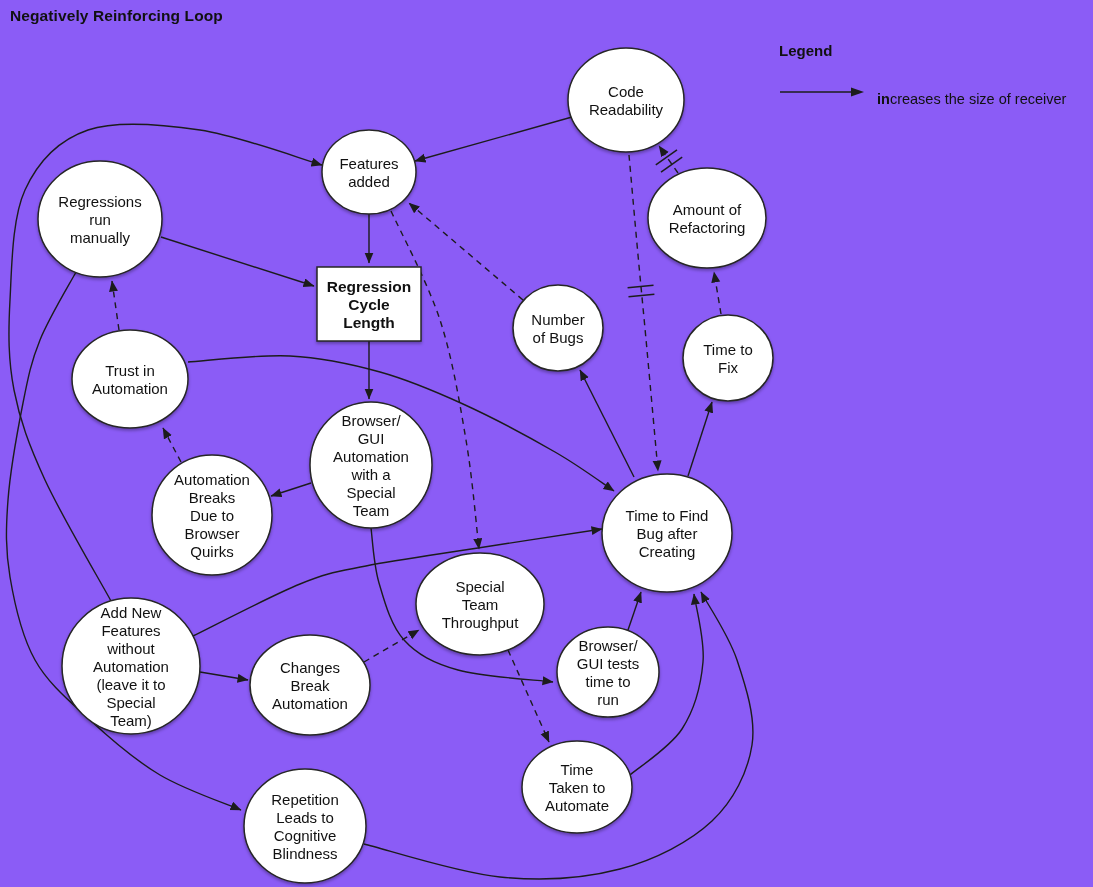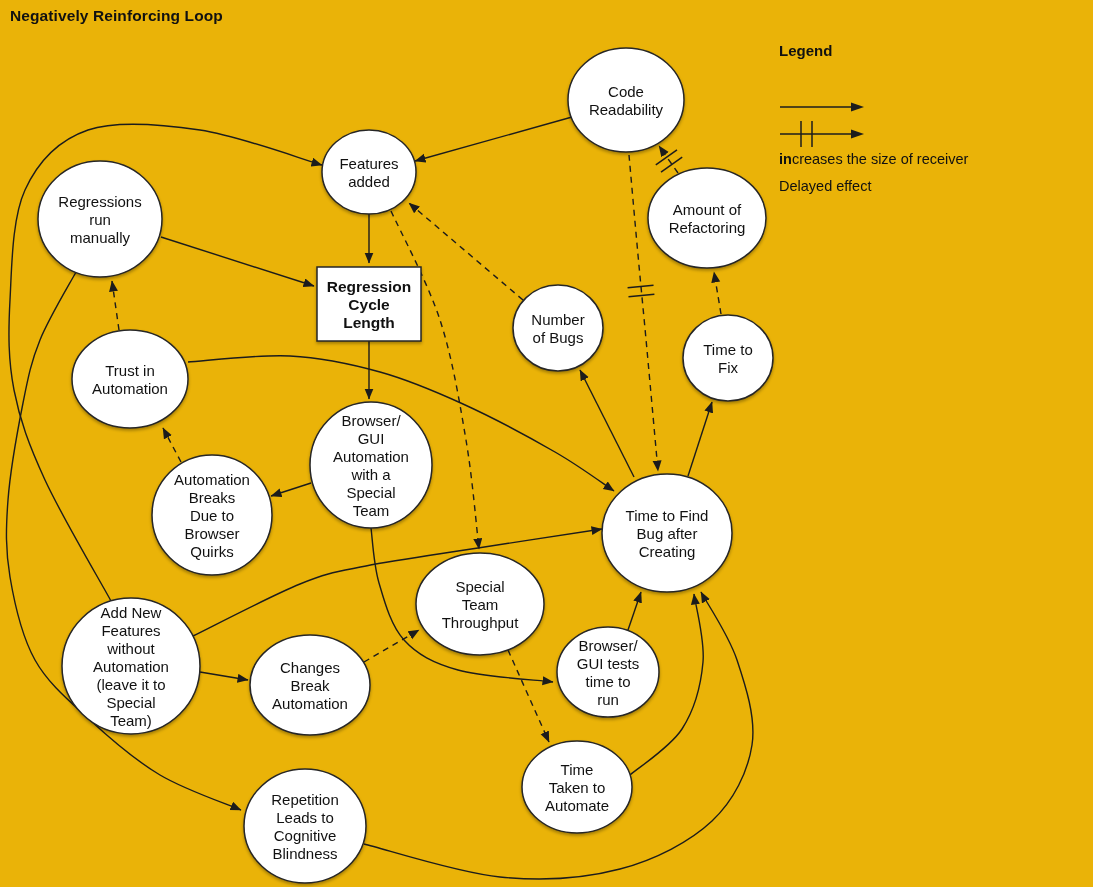--- a/index.html
+++ b/index.html
@@ -1,23 +1,23 @@
 <!DOCTYPE html>
 <html><head>
 <meta charset="utf-8">
 <style>
   html,body{margin:0;padding:0;background:#ffffff;}
   body{font-family:"Liberation Sans","DejaVu Sans",sans-serif;color:#111;}
-  #stage{position:relative;width:1093px;height:887px;background:#eab308;overflow:hidden;}
+  #stage{position:relative;width:1093px;height:887px;background:#8b5cf6;overflow:hidden;}
   #diagram-svg{position:absolute;left:0;top:0;}
   .page-title{position:absolute;left:10px;top:7px;font-size:15.5px;font-weight:bold;letter-spacing:.1px;}
   
   .legend{position:absolute;left:779px;top:42px;}
-  .legend-heading{font-size:15px;font-weight:bold;margin-bottom:4px;}
-  .legend-row{display:flex;align-items:flex-start;height:27px;flex-direction:column;}
+  .legend-heading{font-size:15px;font-weight:bold;margin-bottom:21px;}
+  .legend-row{display:flex;align-items:flex-end;height:27px;}
   .legend-icon{width:88px;height:30px;flex:0 0 88px;margin-right:10px;}
   .legend-label{font-size:14.5px;white-space:nowrap;}
   .legend-label b{font-weight:bold;}
   
   .edge-path{fill:none;stroke:#1c1c1c;stroke-width:1.4;}
   .edge-dashed{stroke-dasharray:6 5;}
   .delay-tick{stroke:#1c1c1c;stroke-width:1.5;}
   .node-shape{fill:#ffffff;stroke:#262626;stroke-width:1.5;filter:drop-shadow(0px 2.5px 1.8px rgba(0,0,0,0.30));}
   .node-label{font-family:"Liberation Sans","DejaVu Sans",sans-serif;font-size:15px;fill:#111;text-anchor:middle;dominant-baseline:central;}
   .node-label-bold{font-weight:bold;font-size:15.5px;}
@@ -191,23 +191,14 @@
 
   <div class="legend">
     <div class="legend-heading">Legend</div>
     <div class="legend-row">
       <svg class="legend-icon" viewBox="0 0 88 30">
         <line x1="1" y1="15" x2="73" y2="15" stroke="#1c1c1c" stroke-width="1.5"></line>
         <polygon points="72,10.5 85,15 72,19.5" fill="#1c1c1c"></polygon>
       </svg>
       <span class="legend-label"><b>in</b><span>creases the size of receiver</span></span>
     </div>
-    <div class="legend-row">
-      <svg class="legend-icon" viewBox="0 0 88 30">
-        <line x1="1" y1="15" x2="73" y2="15" stroke="#1c1c1c" stroke-width="1.5"></line>
-        <line x1="22" y1="2" x2="22" y2="28" stroke="#1c1c1c" stroke-width="1.5"></line>
-        <line x1="33" y1="2" x2="33" y2="28" stroke="#1c1c1c" stroke-width="1.5"></line>
-        <polygon points="72,10.5 85,15 72,19.5" fill="#1c1c1c"></polygon>
-      </svg>
-      <span class="legend-label"><b></b><span>Delayed effect</span></span>
-    </div>
   </div>
 </div>
 
 </body></html>

